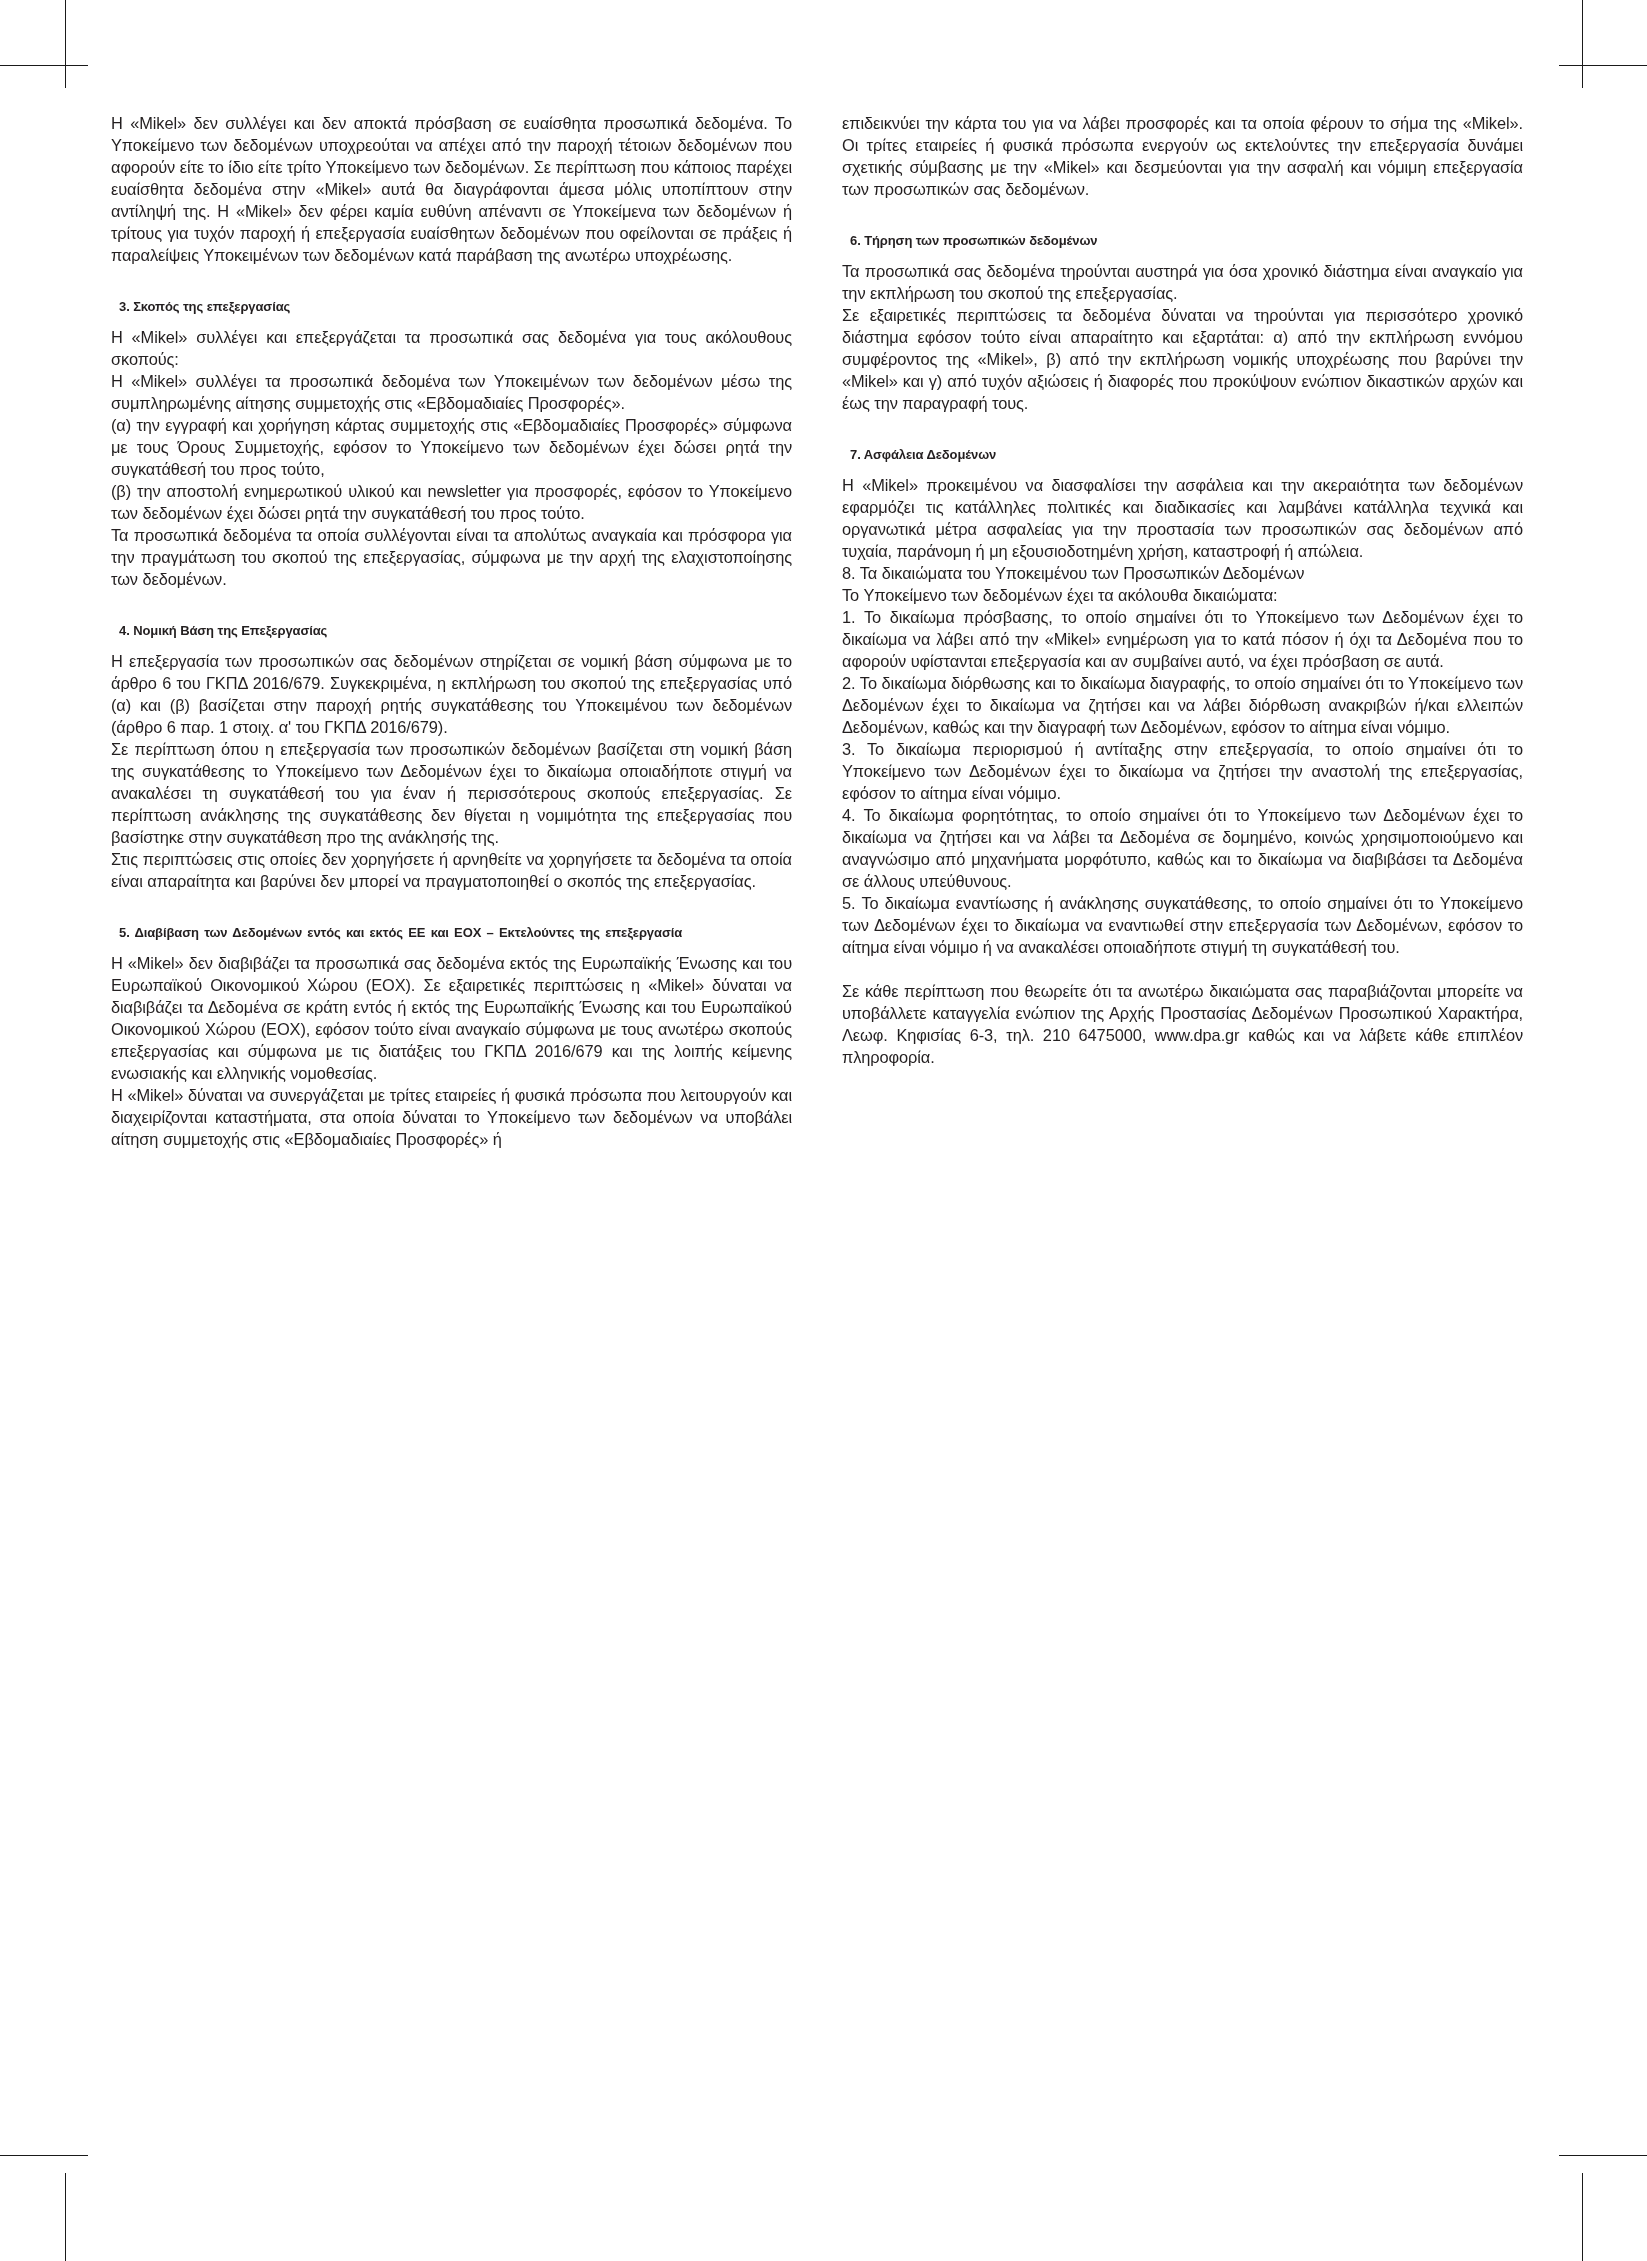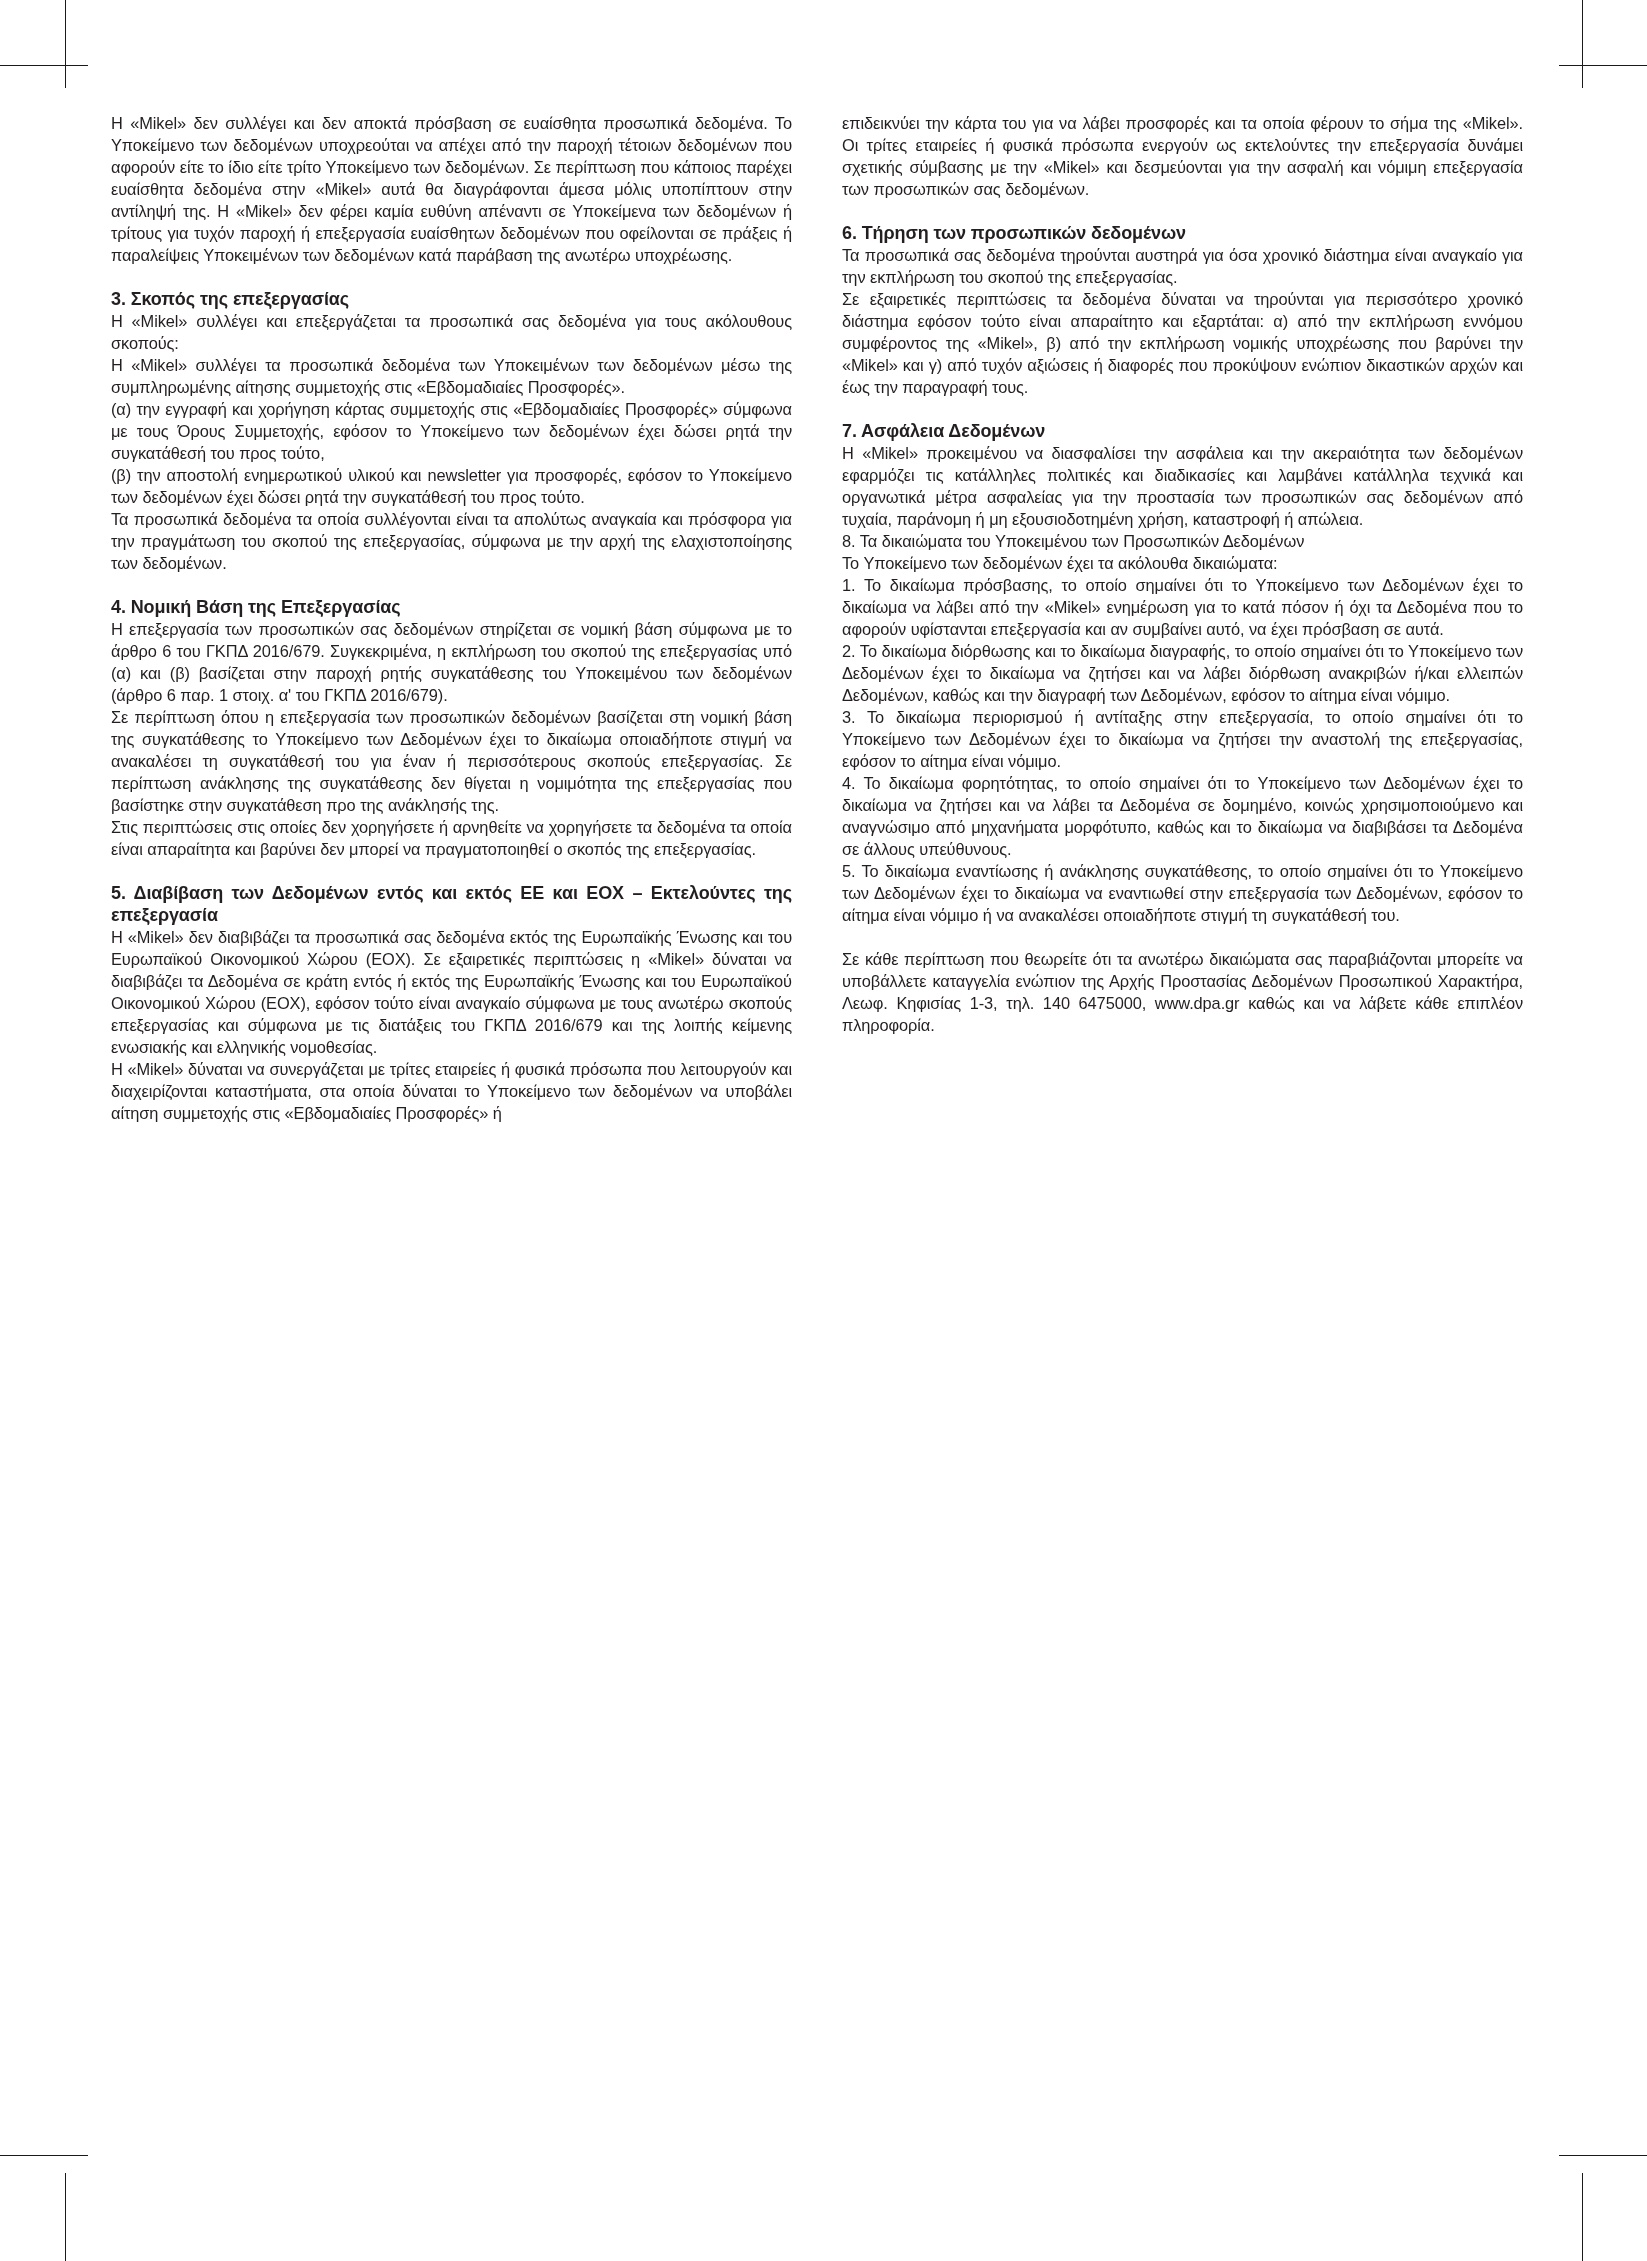--- a/index.html
+++ b/index.html
@@ -62,24 +62,24 @@
     line-height: 22px;
     text-align: justify;
     text-justify: inter-word;
     margin: 0;
     letter-spacing: -0.1px;
     word-spacing: 0.1px;
     hyphens: none;
   }
 
   h2.heading {
-    font-size: 18px;
+    font-size: 13px;
     line-height: 22px;
     font-weight: bold;
-    margin: 0;
+    margin: 8px;
     text-align: justify;
     text-align-last: left;
     letter-spacing: -0.1px;
   }
   h2.heading.spread {
     text-align: justify;
     text-align-last: left;
     word-spacing: 1.8px;
   }
   .gap-blank { height: 22px; }
@@ -147,19 +147,19 @@
       <p class="para">Το Υποκείμενο των δεδομένων έχει τα ακόλουθα δικαιώματα:</p>
 
       <p class="para">1. Το δικαίωμα πρόσβασης, το οποίο σημαίνει ότι το Υποκείμενο των Δεδομένων έχει το δικαίωμα να λάβει από την «Mikel» ενημέρωση για το κατά πόσον ή όχι τα Δεδομένα που το αφορούν υφίστανται επεξεργασία και αν συμβαίνει αυτό, να έχει πρόσβαση σε αυτά.</p>
       <p class="para">2. Το δικαίωμα διόρθωσης και το δικαίωμα διαγραφής, το οποίο σημαίνει ότι το Υποκείμενο των Δεδομένων έχει το δικαίωμα να ζητήσει και να λάβει διόρθωση ανακριβών ή/και ελλειπών Δεδομένων, καθώς και την διαγραφή των Δεδομένων, εφόσον το αίτημα είναι νόμιμο.</p>
       <p class="para">3. Το δικαίωμα περιορισμού ή αντίταξης στην επεξεργασία, το οποίο σημαίνει ότι το Υποκείμενο των Δεδομένων έχει το δικαίωμα να ζητήσει την αναστολή της επεξεργασίας, εφόσον το αίτημα είναι νόμιμο.</p>
       <p class="para">4. Το δικαίωμα φορητότητας, το οποίο σημαίνει ότι το Υποκείμενο των Δεδομένων έχει το δικαίωμα να ζητήσει και να λάβει τα Δεδομένα σε δομημένο, κοινώς χρησιμοποιούμενο και αναγνώσιμο από μηχανήματα μορφότυπο, καθώς και το δικαίωμα να διαβιβάσει τα Δεδομένα σε άλλους υπεύθυνους.</p>
       <p class="para">5. Το δικαίωμα εναντίωσης ή ανάκλησης συγκατάθεσης, το οποίο σημαίνει ότι το Υποκείμενο των Δεδομένων έχει το δικαίωμα να εναντιωθεί στην επεξεργασία των Δεδομένων, εφόσον το αίτημα είναι νόμιμο ή να ανακαλέσει οποιαδήποτε στιγμή τη συγκατάθεσή του.</p>
 
       <div class="gap-blank"></div>
 
-      <p class="para">Σε κάθε περίπτωση που θεωρείτε ότι τα ανωτέρω δικαιώματα σας παραβιάζονται μπορείτε να υποβάλλετε καταγγελία ενώπιον της Αρχής Προστασίας Δεδομένων Προσωπικού Χαρακτήρα, Λεωφ. Κηφισίας 1-3, τηλ. 140 6475000, www.dpa.gr καθώς και να λάβετε κάθε επιπλέον πληροφορία.</p>
+      <p class="para">Σε κάθε περίπτωση που θεωρείτε ότι τα ανωτέρω δικαιώματα σας παραβιάζονται μπορείτε να υποβάλλετε καταγγελία ενώπιον της Αρχής Προστασίας Δεδομένων Προσωπικού Χαρακτήρα, Λεωφ. Κηφισίας 6-3, τηλ. 210 6475000, www.dpa.gr καθώς και να λάβετε κάθε επιπλέον πληροφορία.</p>
 
     </div>
 
   </div>
 </div>
 
 
 </body></html>

